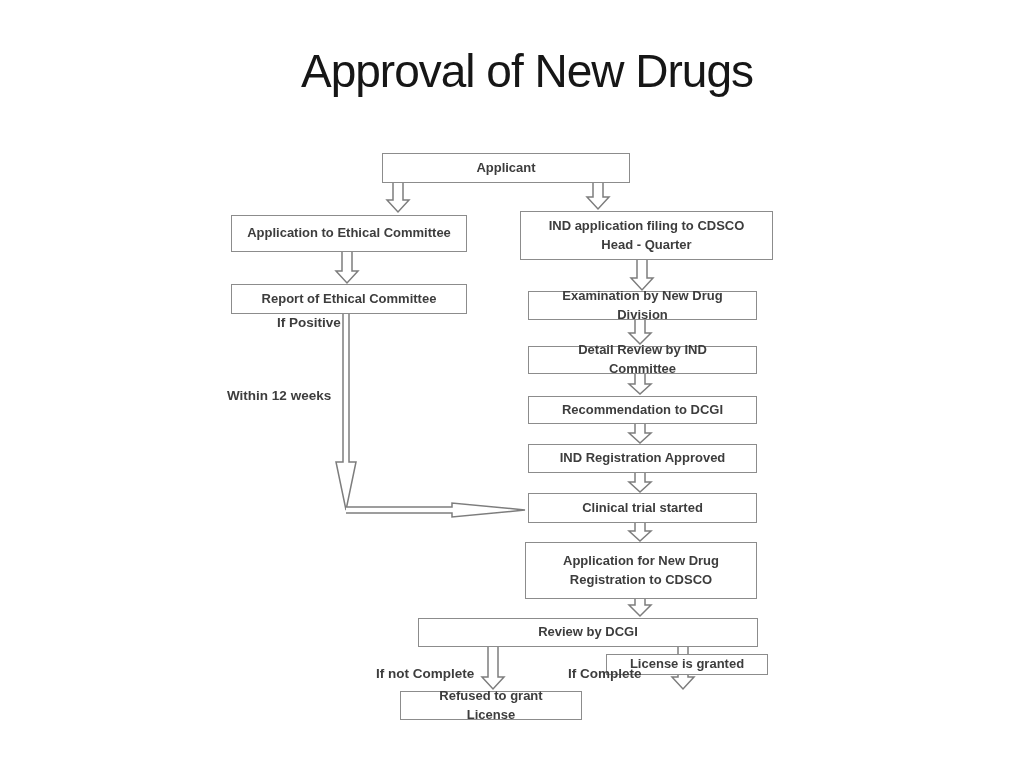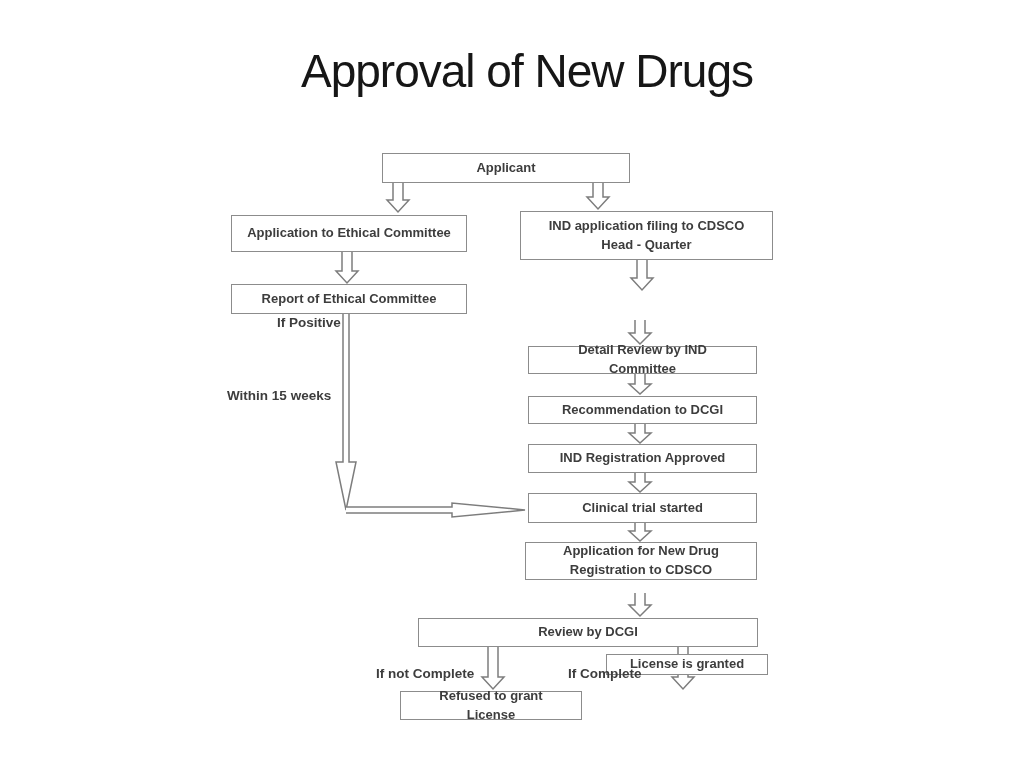--- a/index.html
+++ b/index.html
@@ -15,21 +15,21 @@
   
   .n-applicant{left:382px;top:153px;width:248px;height:30px;}
   .n-app-ethical{left:231px;top:215px;width:236px;height:37px;}
   .n-report-ethical{left:231px;top:284px;width:236px;height:30px;text-align:center;}
   .n-ind-filing{left:520px;top:211px;width:253px;height:49px;padding:2px 18px;}
   .n-examination{left:528px;top:291px;width:229px;height:29px;}
   .n-detail-review{left:528px;top:346px;width:229px;height:28px;}
   .n-recommendation{left:528px;top:396px;width:229px;height:28px;}
   .n-ind-approved{left:528px;top:444px;width:229px;height:29px;}
   .n-clinical{left:528px;top:493px;width:229px;height:30px;}
-  .n-registration{left:525px;top:542px;width:232px;height:38px;padding:2px 26px;}
+  .n-registration{left:525px;top:542px;width:232px;height:57px;padding:2px 26px;}
   .n-review-dcgi{left:418px;top:618px;width:340px;height:29px;}
   .n-refused{left:400px;top:691px;width:182px;height:29px;}
   .n-granted{left:606px;top:654px;width:162px;height:21px;}
   .l-if-positive{left:277px;top:315px;}
   .l-within{left:227px;top:388px;}
   .l-if-not-complete{left:358px;top:666px;padding-left:18px;}
   .l-if-complete{left:568px;top:666px;}
   .arrows{position:absolute;left:0;top:0;width:1024px;height:768px;pointer-events:none;}
   .arrows path{fill:#ffffff;stroke:#7d7d7d;stroke-width:1.5;stroke-linejoin:miter;}
 </style>
@@ -64,20 +64,23 @@
   </div>
   <div class="node n-app-ethical">
     <span>Application to Ethical Committee</span>
   </div>
   <div class="node n-report-ethical">
     <span>Report of Ethical Committee</span>
   </div>
   <div class="node n-ind-filing">
     <span>IND application filing to CDSCO Head - Quarter</span>
   </div>
+  <div class="node n-examination">
+    <span>Examination by New Drug Division</span>
+  </div>
   <div class="node n-detail-review">
     <span>Detail Review by IND Committee</span>
   </div>
   <div class="node n-recommendation">
     <span>Recommendation to DCGI</span>
   </div>
   <div class="node n-ind-approved">
     <span>IND Registration Approved</span>
   </div>
   <div class="node n-clinical">
@@ -90,17 +93,17 @@
     <span>Review by DCGI</span>
   </div>
   <div class="node n-refused">
     <span>Refused to grant License</span>
   </div>
   <div class="node n-granted">
     <span>License is granted</span>
   </div>
 
   <div class="edge-label l-if-positive">If Positive</div>
-  <div class="edge-label l-within">Within 15 weeks</div>
+  <div class="edge-label l-within">Within 12 weeks</div>
   <div class="edge-label l-if-not-complete">If not Complete</div>
   <div class="edge-label l-if-complete">If Complete</div>
 
 </div>
 
 </body></html>

